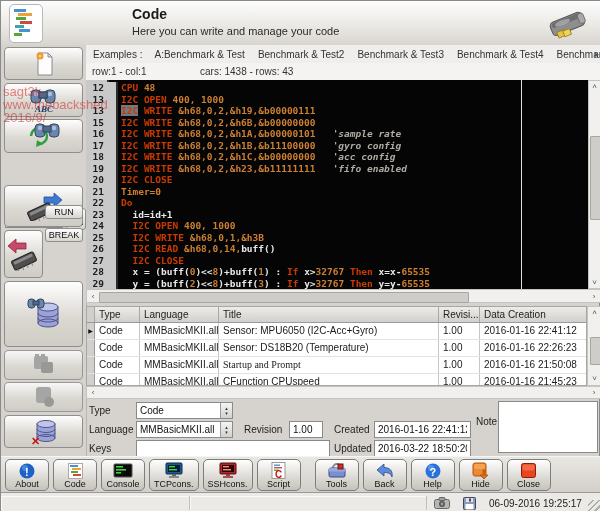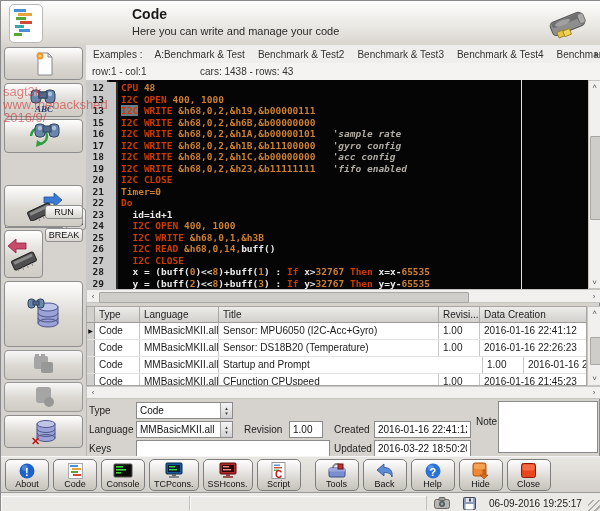--- a/index.html
+++ b/index.html
@@ -361,21 +361,21 @@
             <span class="tcell" style="width: 45px;">Code</span>
             <span class="tcell" style="width: 79px;">MMBasicMKII.all</span>
             <span class="tcell" style="width: 220px;">Sensor: DS18B20 (Temperature)</span>
             <span class="tcell" style="width: 41px;">1.00</span>
             <span class="tcell" style="width: 108px;">2016-01-16 22:26:23</span>
           </div>
           <div class="trow">
             <span class="tcell tsel"></span>
             <span class="tcell" style="width: 45px;">Code</span>
             <span class="tcell" style="width: 79px;">MMBasicMKII.all</span>
-            <span class="tcell" style="width: 264px;">Startup and Prompt</span>
+            <span class="tcell" style="width: 220px; font-family: Liberation Serif, serif;">Startup and Prompt</span>
             <span class="tcell" style="width: 41px;">1.00</span>
             <span class="tcell" style="width: 108px;">2016-01-16 21:50:08</span>
           </div>
           <div class="trow">
             <span class="tcell tsel"></span>
             <span class="tcell" style="width: 45px;">Code</span>
             <span class="tcell" style="width: 79px;">MMBasicMKII.all</span>
             <span class="tcell" style="width: 220px;">CFunction CPUspeed</span>
             <span class="tcell" style="width: 41px;">1.00</span>
             <span class="tcell" style="width: 108px;">2016-01-16 21:45:23</span>

